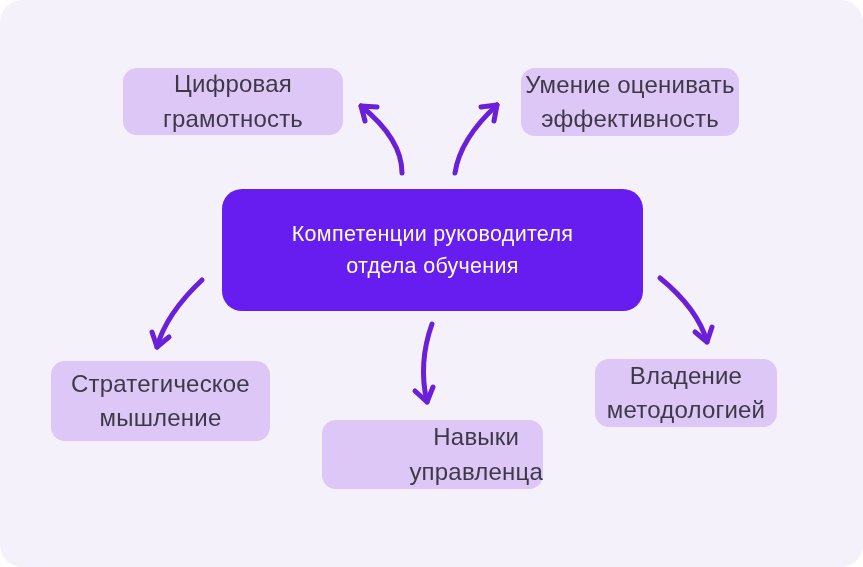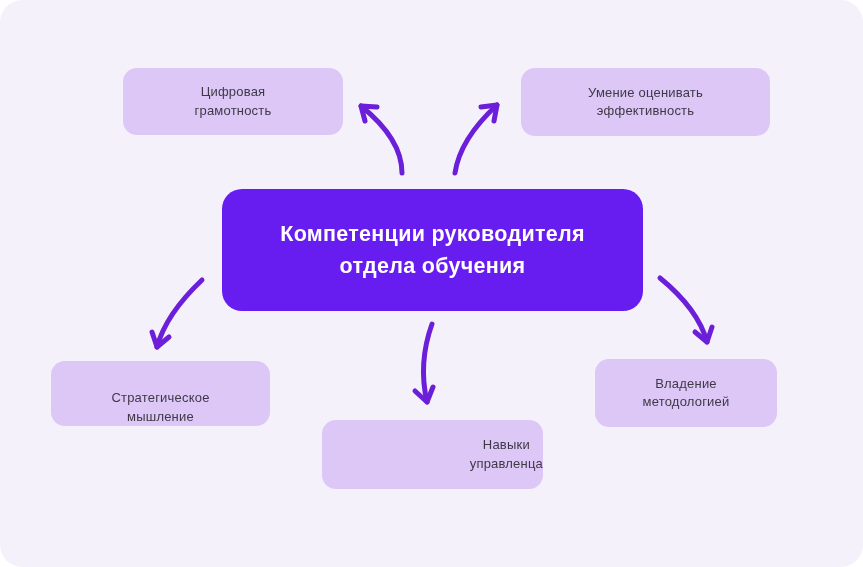--- a/index.html
+++ b/index.html
@@ -39,38 +39,38 @@
     box-sizing: border-box;
   }
   .node span {
     white-space: pre-line;
     display: block;
   }
   .leaf {
     background: var(--node-bg, #dcc7f6);
     color: var(--node-text, #3f3947);
     border-radius: 14px;
-    font-size: 13px;
+    font-size: 24px;
     line-height: 1.42;
     font-weight: 400;
     letter-spacing: 0.2px;
   }
   .center-node {
     background: var(--center-bg, #671df0);
     color: var(--center-text, #ffffff);
     border-radius: 20px;
     font-size: 21.5px;
     line-height: 1.5;
-    font-weight: 700;
+    font-weight: 400;
     letter-spacing: 0.3px;
     left: 222px; top: 189px; width: 421px; height: 122px;
   }
   .pos-1 { left: 123px; top: 68px;  width: 220px; height: 67px; }
-  .pos-2 { left: 521px; top: 68px;  width: 249px; height: 68px; justify-content: center; }
-  .pos-3 { left: 51px;  top: 361px; width: 219px; height: 65px; align-items: flex-end; }
+  .pos-2 { left: 521px; top: 68px;  width: 218px; height: 68px; justify-content: center; }
+  .pos-3 { left: 51px;  top: 361px; width: 219px; height: 80px; }
   .pos-4 { left: 322px; top: 420px; width: 221px; height: 69px; justify-content: flex-end; }
   .pos-5 { left: 595px; top: 359px; width: 182px; height: 68px; }
 </style>
 </head>
 <body>
 
 <div class="canvas">
 
   <svg class="arrows-layer" viewBox="0 0 863 567" aria-hidden="true">
     <g>

